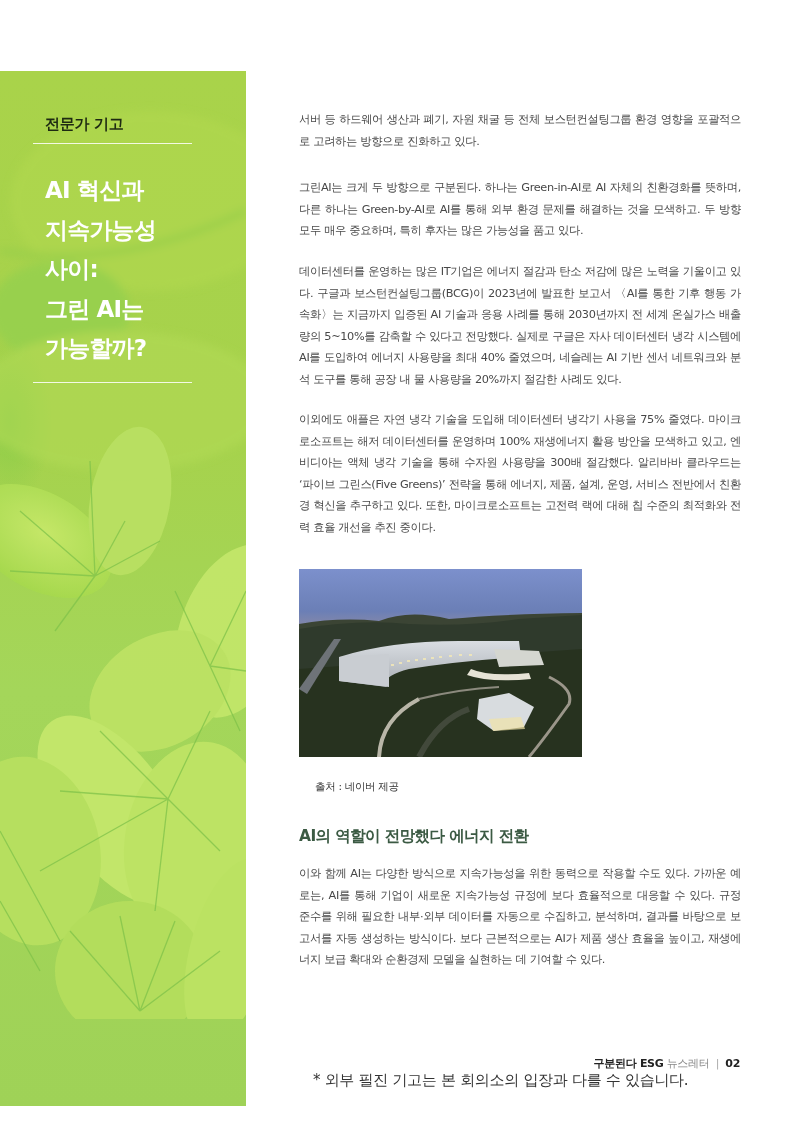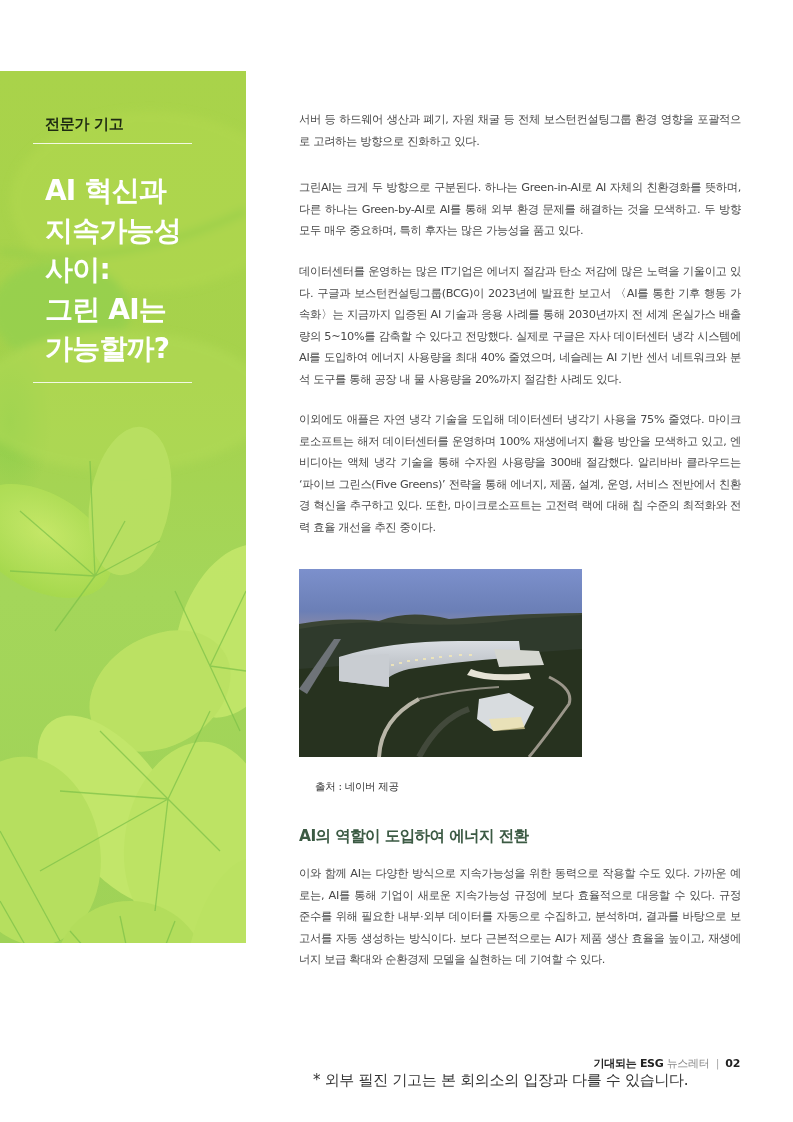--- a/index.html
+++ b/index.html
@@ -3,37 +3,37 @@
 <meta charset="utf-8">
 <style>
   html, body { margin:0; padding:0; }
   body {
     width:793px; height:1122px; position:relative; overflow:hidden;
     background:#ffffff;
     font-family:"DejaVu Sans", "Liberation Sans", sans-serif;
   }
   
   .panel {
-    position:absolute; left:0; top:71px; width:246px; height:872px;
+    position:absolute; left:0; top:71px; width:246px; height:1035px;
     overflow:hidden;
     background:
       radial-gradient(ellipse 60px 120px at 10px 350px, rgba(120,200,70,.55), transparent 70%),
       linear-gradient(180deg, #a9d34a 0%, #a6d24c 35%, #a4d65a 60%, #9fd257 100%);
   }
   .panel svg.leaves { position:absolute; left:0; top:0; width:246px; height:948px; }
   .kicker {
     position:absolute; left:45px; top:44px; margin:0;
     font-size:15px; font-weight:bold; color:#1e2a12; letter-spacing:-0.3px;
   }
   .rule { position:absolute; left:33px; width:159px; height:1px; background:rgba(255,255,255,.85); }
   .rule.top { top:72px; }
   .rule.bottom { top:311px; }
   .title {
     position:absolute; left:45px; top:100px; margin:0;
-    font-size:28px; line-height:39.5px; font-weight:bold; color:#ffffff;
+    font-size:23px; line-height:39.5px; font-weight:bold; color:#ffffff;
     letter-spacing:-0.8px;
   }
   .title span { display:block; white-space:nowrap; }
 
   
   .col { position:absolute; left:299px; top:0; width:442px; }
   .para {
     position:absolute; left:0; width:442px; margin:0;
     font-size:11.3px; line-height:21.5px; color:#474747;
     letter-spacing:-0.35px; text-align:justify;
@@ -173,23 +173,23 @@
       <path d="M190 150 L222 148 L226 160 L194 162 Z" fill="#f1e3a6" opacity="0.7"></path>
 
       <path d="M80 188 Q82 150 120 130" stroke="#b9b6a8" stroke-width="4" fill="none"></path>
       <path d="M230 188 Q245 170 270 135 Q275 120 250 108" stroke="#9b968a" stroke-width="3" fill="none"></path>
       <path d="M120 130 Q160 120 200 118" stroke="#8c8a7e" stroke-width="2" fill="none"></path>
       <path d="M120 188 Q140 150 170 140" stroke="#55584e" stroke-width="6" fill="none" opacity="0.6"></path>
     </svg>
   </div>
   <p class="caption">출처 : 네이버 제공</p>
 
-  <h2 class="section-title">AI의 역할이 도입하여 에너지 전환</h2>
+  <h2 class="section-title">AI의 역할이 전망했다 에너지 전환</h2>
   <p class="para p5">이와 함께 AI는 다양한 방식으로 지속가능성을 위한 동력으로 작용할 수도 있다. 가까운 예로는, AI를 통해 기업이 새로운 지속가능성 규정에 보다 효율적으로 대응할 수 있다. 규정 준수를 위해 필요한 내부·외부 데이터를 자동으로 수집하고, 분석하며, 결과를 바탕으로 보고서를 자동 생성하는 방식이다. 보다 근본적으로는 AI가 제품 생산 효율을 높이고, 재생에너지 보급 확대와 순환경제 모델을 실현하는 데 기여할 수 있다.</p>
 </div>
 
 <p class="footnote">* 외부 필진 기고는 본 회의소의 입장과 다를 수 있습니다.</p>
 <p class="footer-brand">
-  <span class="b">기대되는 ESG</span>
+  <span class="b">구분된다 ESG</span>
   <span class="l">뉴스레터</span>
   <span class="sep">|</span>
   <span class="b">02</span>
 </p>
 
 </body></html>

